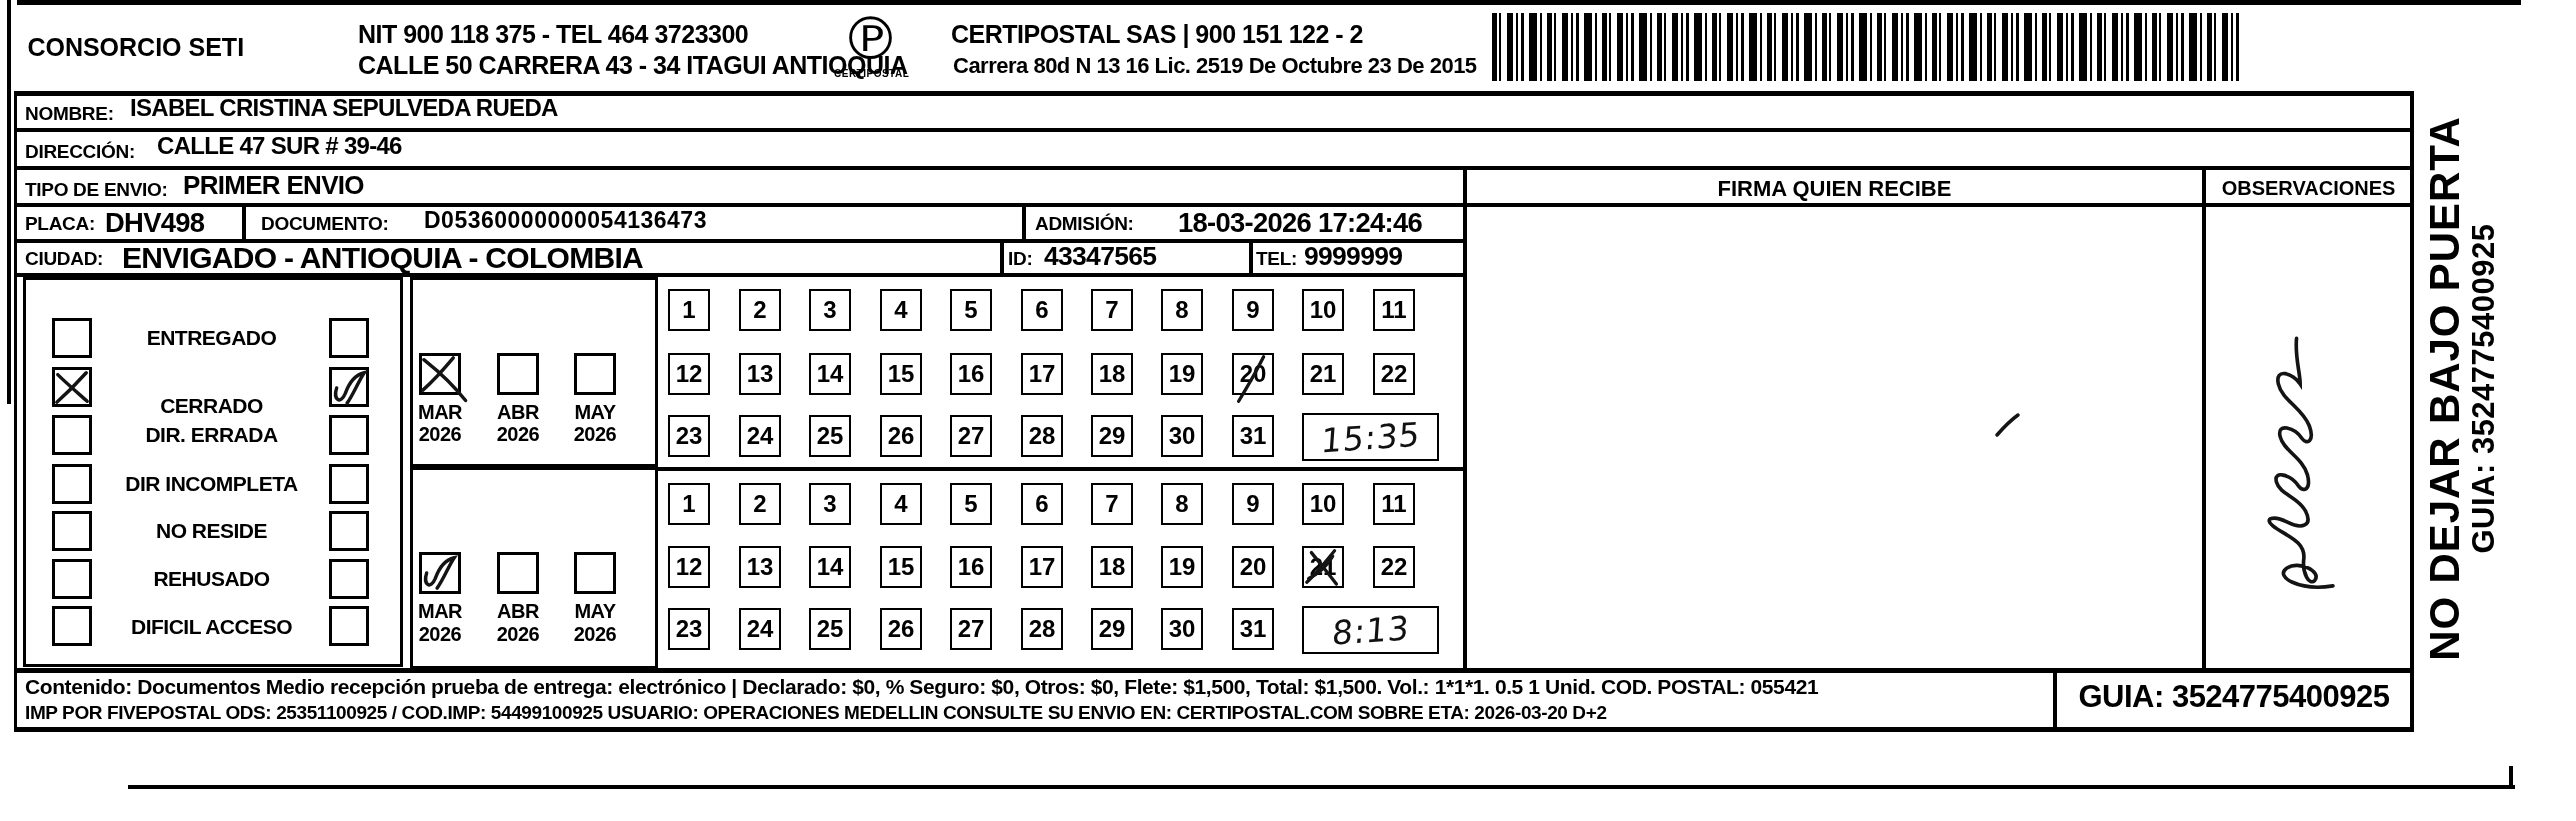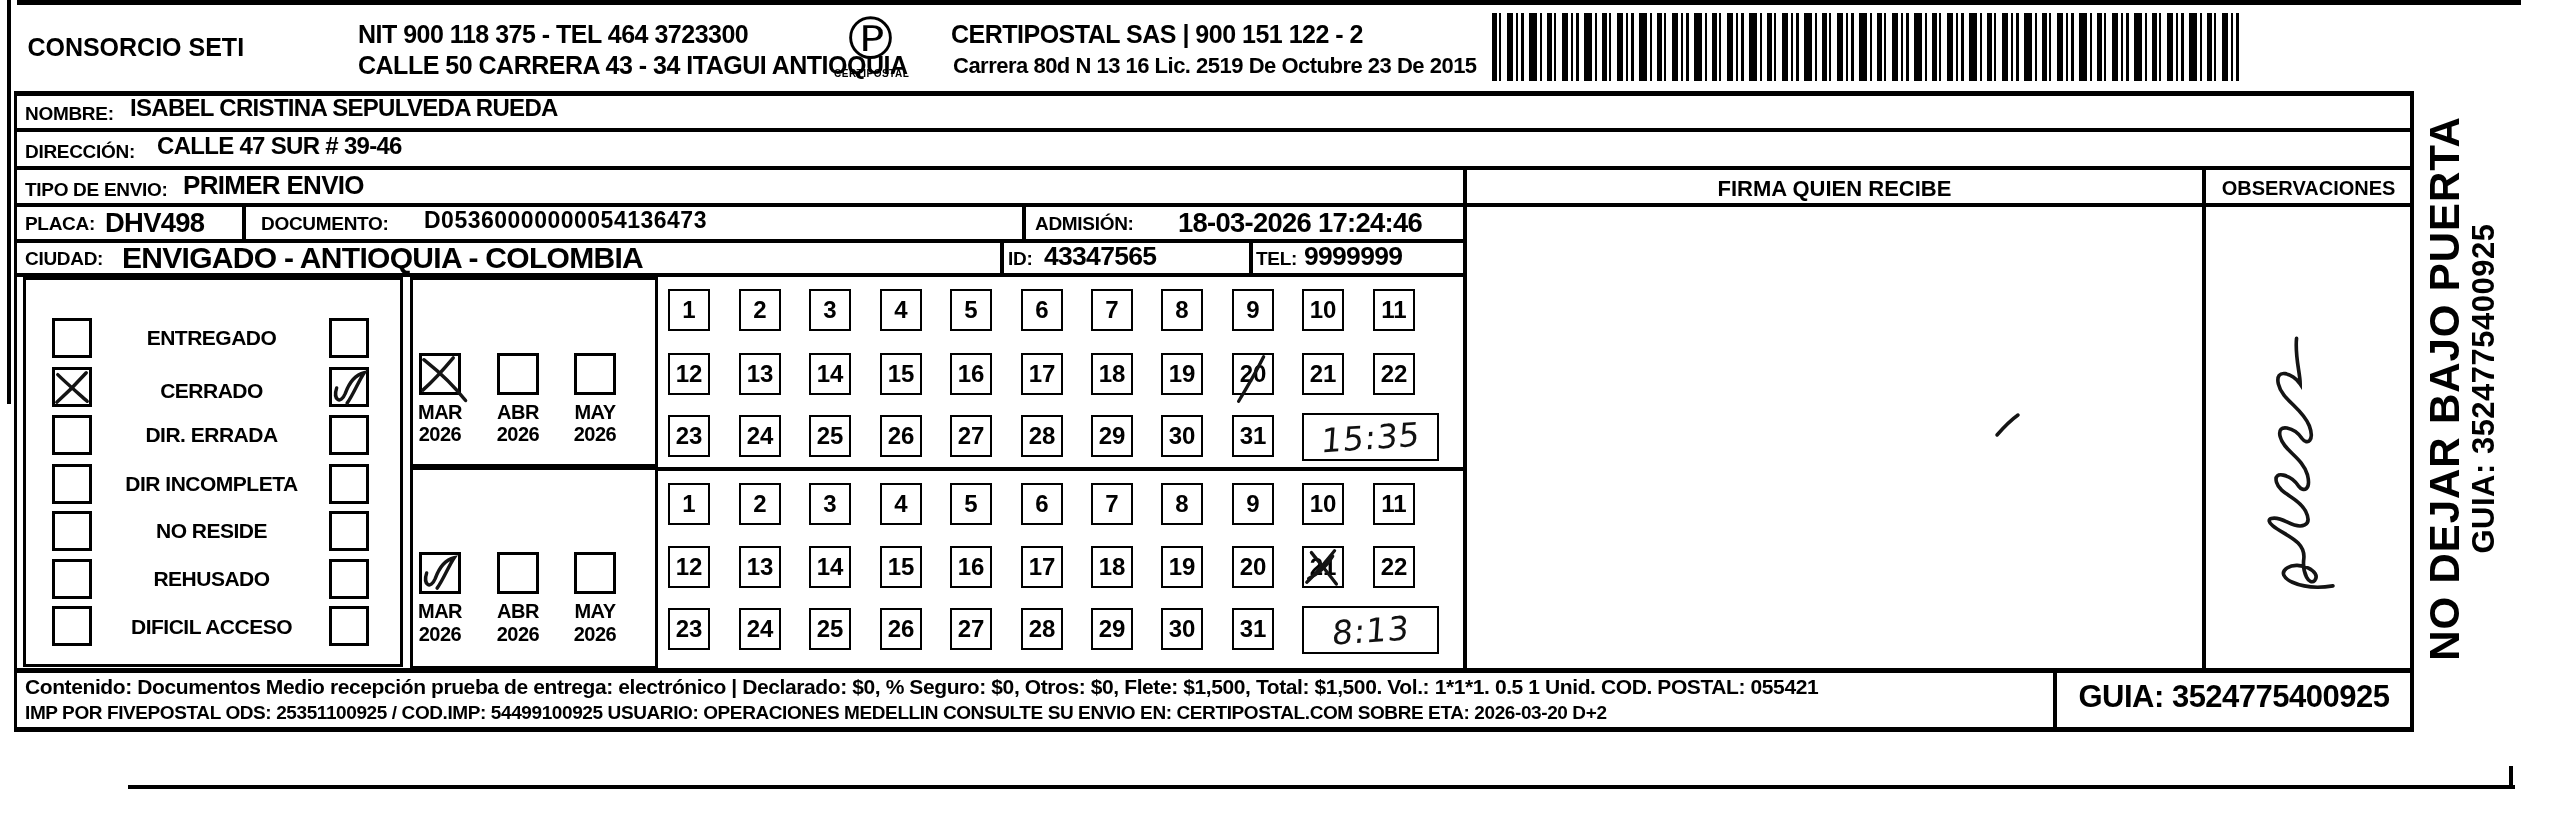--- a/index.html
+++ b/index.html
@@ -133,21 +133,21 @@
     <div class="pbox" style="left: 410px; top: 467px; width: 248px; height: 202px;"></div>
     <div class="cbox" style="left: 52px; top: 318px;"></div>
     <div class="statlbl" style="left: 102px; top: 326px;">ENTREGADO</div>
     <div class="cbox" style="left: 329px; top: 318px;"></div>
     <div class="cbox" style="left: 52px; top: 367px;">
       <svg viewBox="0 0 40 40" class="mark">
         <path d="M5 7 C14 16 27 27 36 35"></path>
         <path d="M35 5 C26 15 13 28 4 36"></path>
       </svg>
     </div>
-    <div class="statlbl" style="left: 102px; top: 379px;">CERRADO</div>
+    <div class="statlbl" style="left: 102px; top: 394px;">CERRADO</div>
     <div class="cbox" style="left: 329px; top: 367px;">
       <svg viewBox="0 0 40 40" class="mark">
         <path d="M7 21 C3 33 11 39 16 27 C21 13 27 7 36 5 C30 14 24 29 18 37"></path>
       </svg>
     </div>
     <div class="cbox" style="left: 52px; top: 415px;"></div>
     <div class="statlbl" style="left: 102px; top: 423px;">DIR. ERRADA</div>
     <div class="cbox" style="left: 329px; top: 415px;"></div>
     <div class="cbox" style="left: 52px; top: 464px;"></div>
     <div class="statlbl" style="left: 102px; top: 472px;">DIR INCOMPLETA</div>

